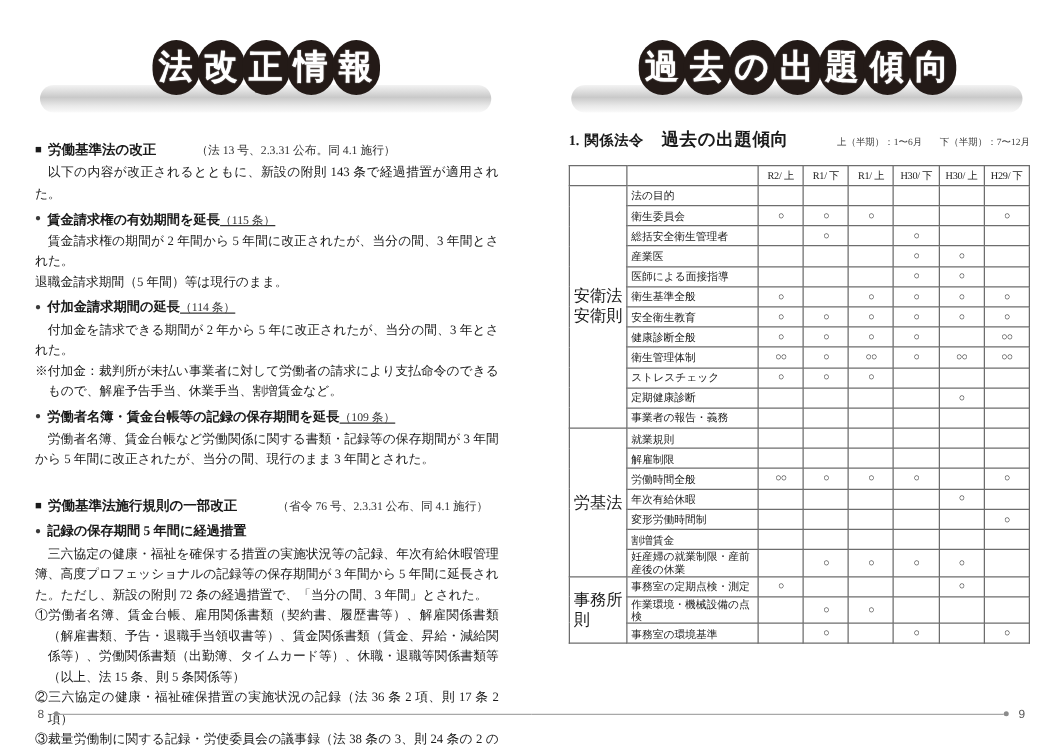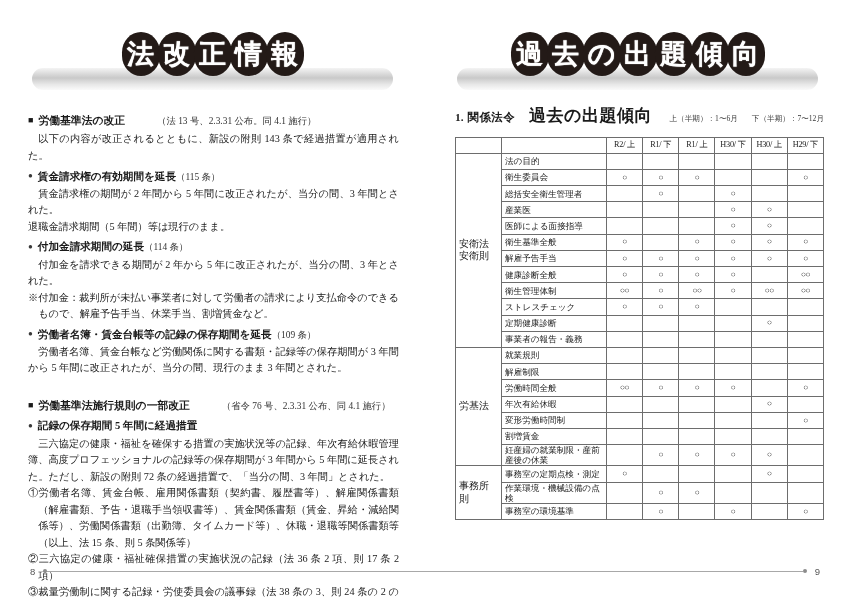--- a/index.html
+++ b/index.html
@@ -104,20 +104,21 @@
   .h-circle .mk {
     font-size: 8px;
     margin-right: 5px;
     vertical-align: 1.5px;
     color: #3a3a3a;
   }
   .h-circle .sub {
     font-weight: normal;
     font-size: 9.4px;
     color: #333;
+    text-decoration: underline;
   }
   p.para {
     margin: 0 0 0 0;
     text-align: justify;
     text-indent: 1em;
   }
   p.para.noind { text-indent: 0; }
   p.para.hang2 {
     text-indent: -1em;
     padding-left: 1em;
@@ -146,21 +147,21 @@
     font-size: 11.4px;
     margin-right: 4px;
   }
   .sec-title {
     font-weight: bold;
     font-size: 11.4px;
     letter-spacing: 0.5px;
   }
   .sec-title2 {
     font-weight: bold;
-    font-size: 17px;
+    font-size: 14px;
     margin-left: 14px;
     letter-spacing: 0.5px;
   }
   .legend {
     margin-left: auto;
     font-size: 7.6px;
     color: #3a3a3a;
     white-space: nowrap;
     padding-bottom: 1px;
   }
@@ -186,21 +187,21 @@
     letter-spacing: -0.2px;
   }
   col.c-cat { width: 46px; }
   col.c-item { width: 105px; }
   col.c-y { width: auto; }
   td.cat {
     text-align: left;
     vertical-align: top;
     padding-top: 1px;
     line-height: 1.25;
-    font-size: 10px;
+    font-size: 13px;
     margin-left: 48px;
   }
   td.item {
     text-align: left;
     line-height: 1.18;
     font-size: 8.6px;
   }
   td.mark {
     text-align: center;
     font-size: 8.4px;
@@ -407,21 +408,21 @@
           <tr>
             <td class="item">衛生基準全般</td>
             <td class="mark">○</td>
             <td class="mark"></td>
             <td class="mark">○</td>
             <td class="mark">○</td>
             <td class="mark">○</td>
             <td class="mark">○</td>
           </tr>
           <tr>
-            <td class="item">解雇予告手当</td>
+            <td class="item">安全衛生教育</td>
             <td class="mark">○</td>
             <td class="mark">○</td>
             <td class="mark">○</td>
             <td class="mark">○</td>
             <td class="mark">○</td>
             <td class="mark">○</td>
           </tr>
           <tr>
             <td class="item">健康診断全般</td>
             <td class="mark">○</td>

